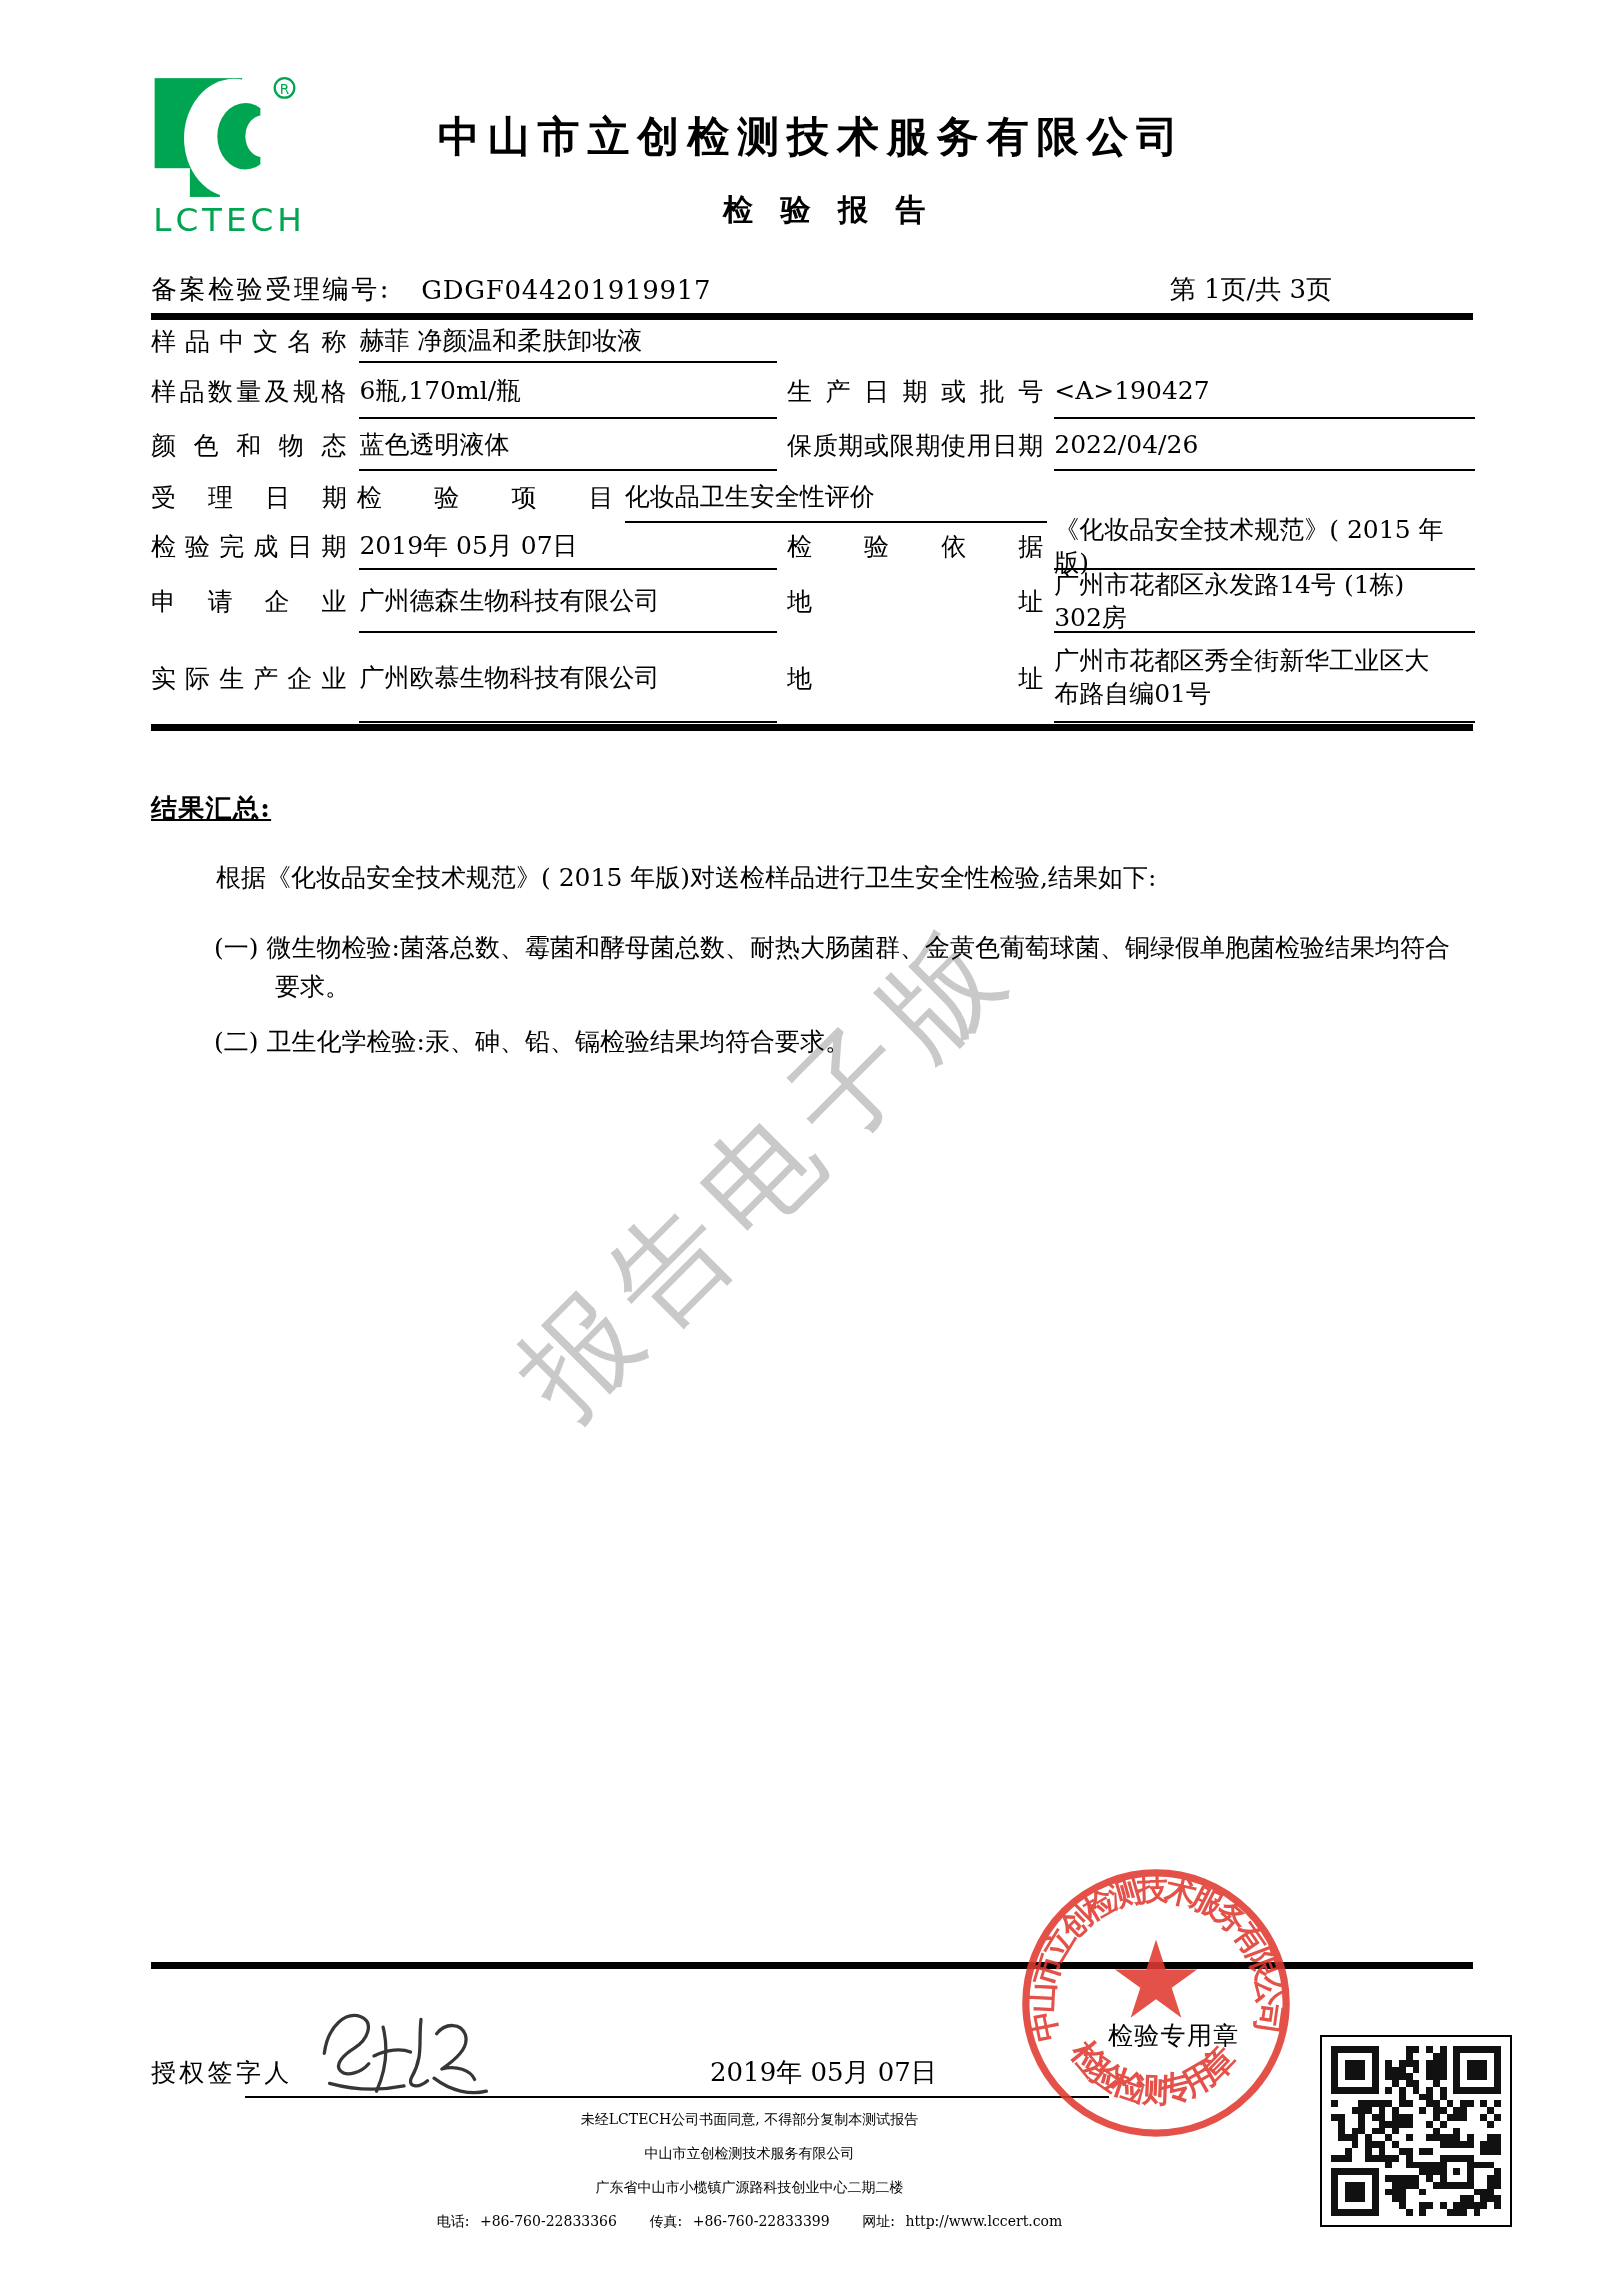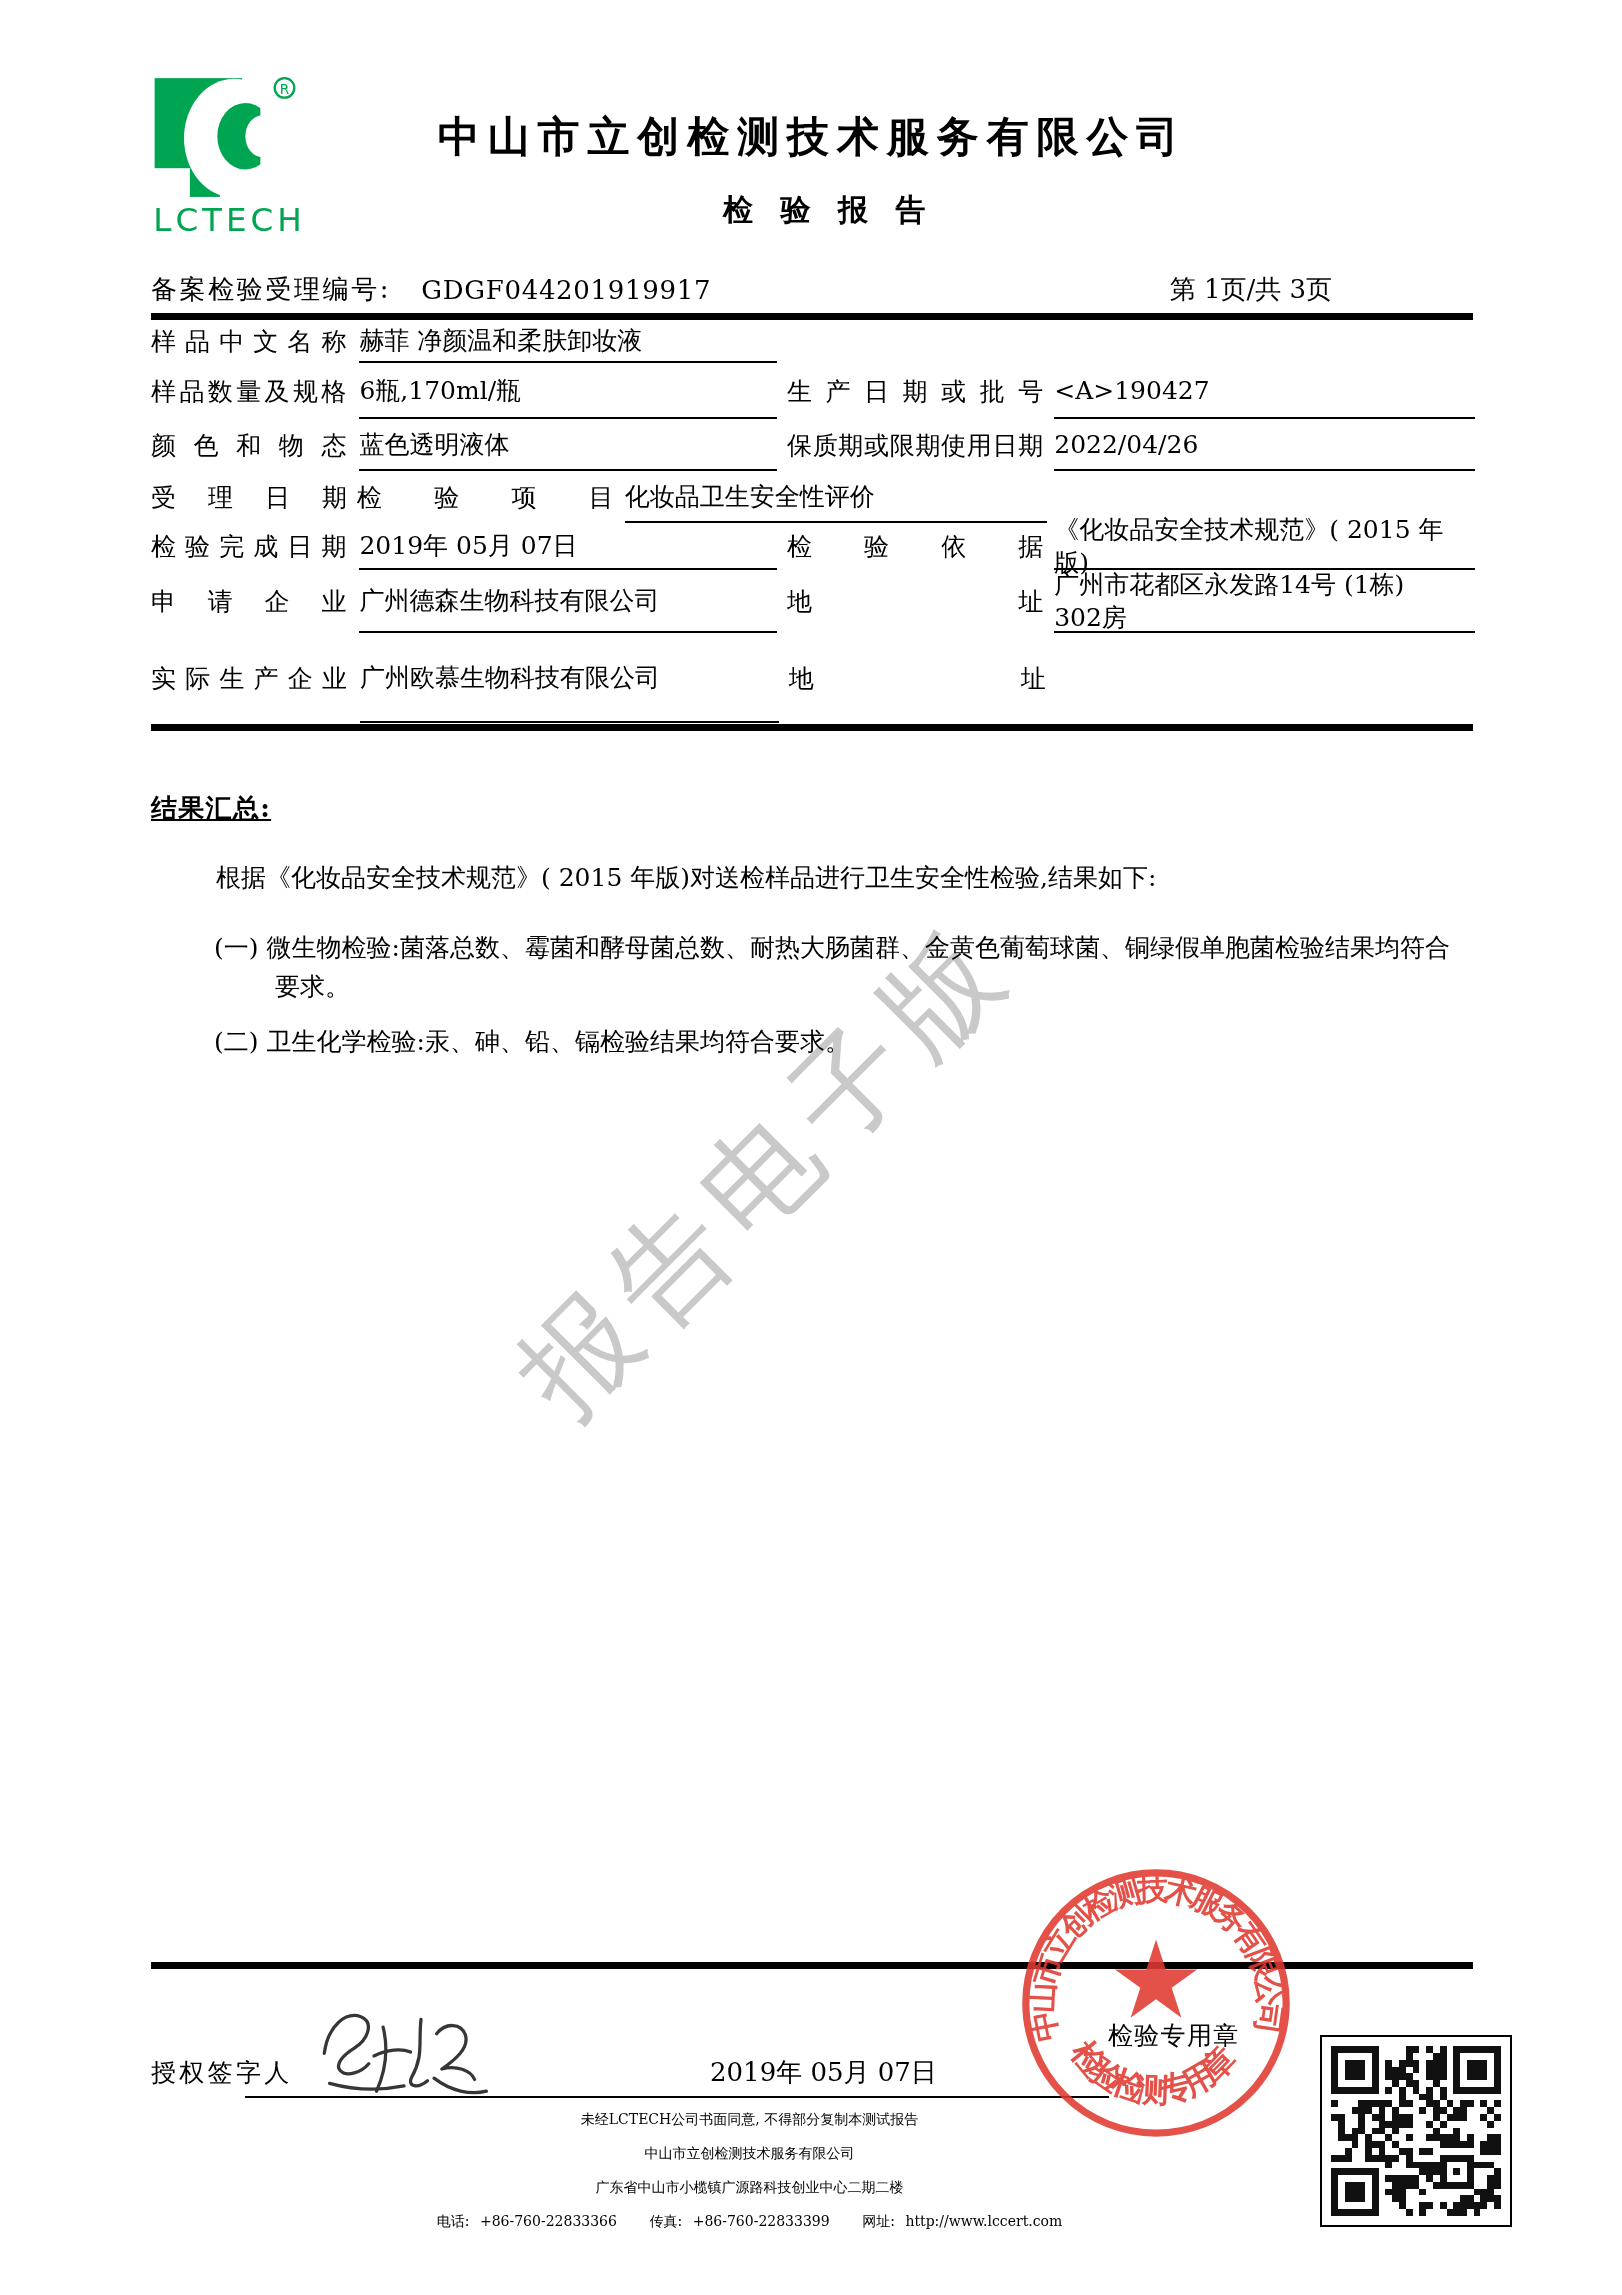--- a/index.html
+++ b/index.html
@@ -217,20 +217,21 @@
           <span>生</span>
           <span>产</span>
           <span>企</span>
           <span>业</span>
         </div>
         <div class="cell val v1">广州欧慕生物科技有限公司</div>
         <div class="cell lab l2 char-justify">
           <span>地</span>
           <span>址</span>
         </div>
+        <div class="cell val v2 tight">广州市花都区秀全街新华工业区大布路自编01号</div>
       </div>
     </div>
 
   <div class="rule" id="rule2"></div>
 
   <div class="summary">
     <div class="summary-heading">结果汇总:</div>
     <div class="summary-intro">根据《化妆品安全技术规范》( 2015 年版)对送检样品进行卫生安全性检验,结果如下:</div>
     <div id="summary-items">
         <div class="summary-item"><span>(一) </span><span>微生物检验:菌落总数、霉菌和酵母菌总数、耐热大肠菌群、金黄色葡萄球菌、铜绿假单胞菌检验结果均符合要求。</span></div>

